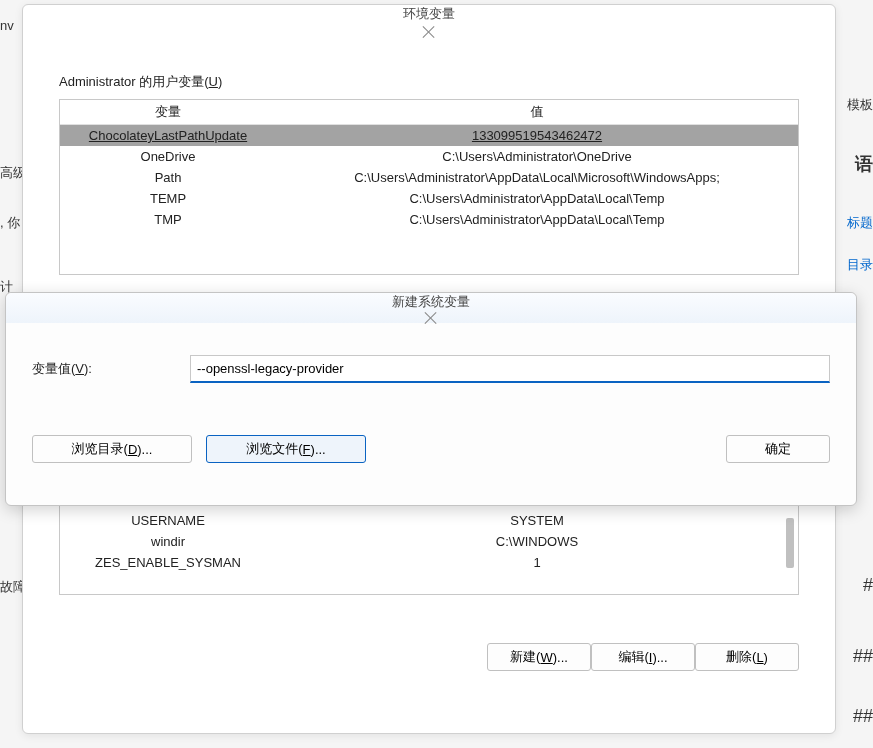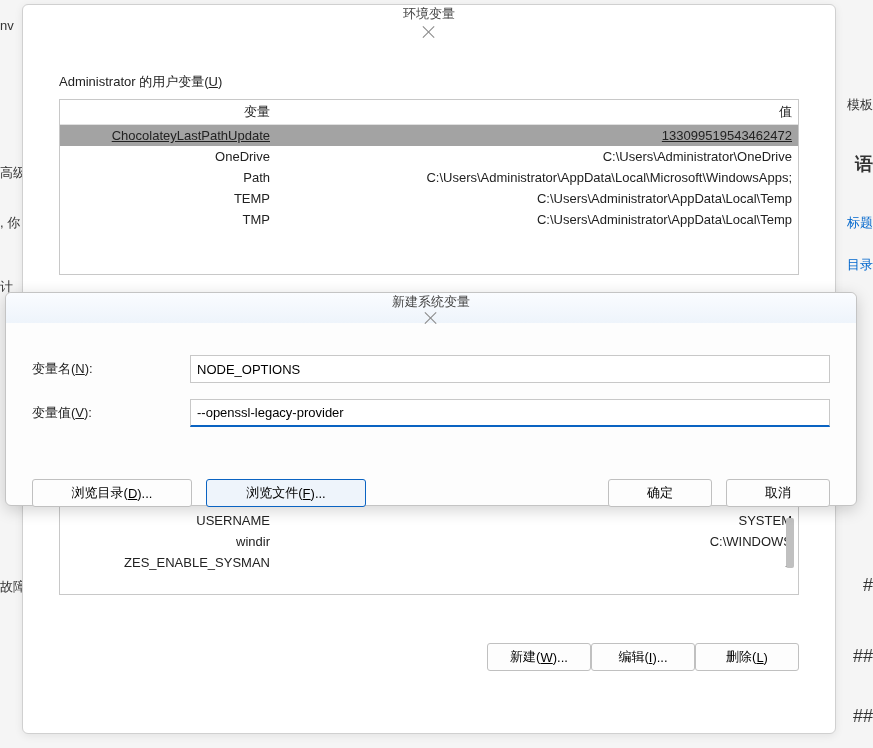--- a/index.html
+++ b/index.html
@@ -78,21 +78,21 @@
       background: #fff;
       position: relative;
     }
     .var-table {
       width: 100%;
       border-collapse: collapse;
       font-size: 13px;
       table-layout: fixed;
     }
     .var-table th, .var-table td {
-      text-align: right;
+      text-align: center;
       padding: 3px 6px;
       white-space: nowrap;
       overflow: hidden;
       text-overflow: ellipsis;
     }
     .var-table th {
       font-weight: normal;
       border-bottom: 1px solid #e0e0e0;
     }
     .var-table tr.selected td {
@@ -327,39 +327,32 @@
 </div>
 
 <div class="sub-dialog">
   <div class="titlebar">
     <span>新建系统变量</span>
     <span class="close-x"></span>
   </div>
   <div class="form-body">
     <div class="form-row">
       <label>
-        <span>变量名(</span><span class="key">N</span><span>):</span>
-      </label>
-      <input type="text" value="NODE_OPTIONS" style="">
-    </div>
-    <div class="form-row">
-      <label>
         <span>变量值(</span><span class="key">V</span><span>):</span>
       </label>
       <input type="text" class="focused" value="--openssl-legacy-provider" style="">
     </div>
   </div>
   <div class="sub-btn-row">
     <button class="win-btn wide">
       <span>浏览目录(</span>
         <span class="key">D</span>
         <span>)...</span>
     </button>
     <button class="win-btn wide focused">
       <span>浏览文件(</span>
         <span class="key">F</span>
         <span>)...</span>
     </button>
     <span class="spacer"></span>
     <button class="win-btn">确定</button>
-    <button class="win-btn">取消</button>
   </div>
 </div>
 
 </body></html>

